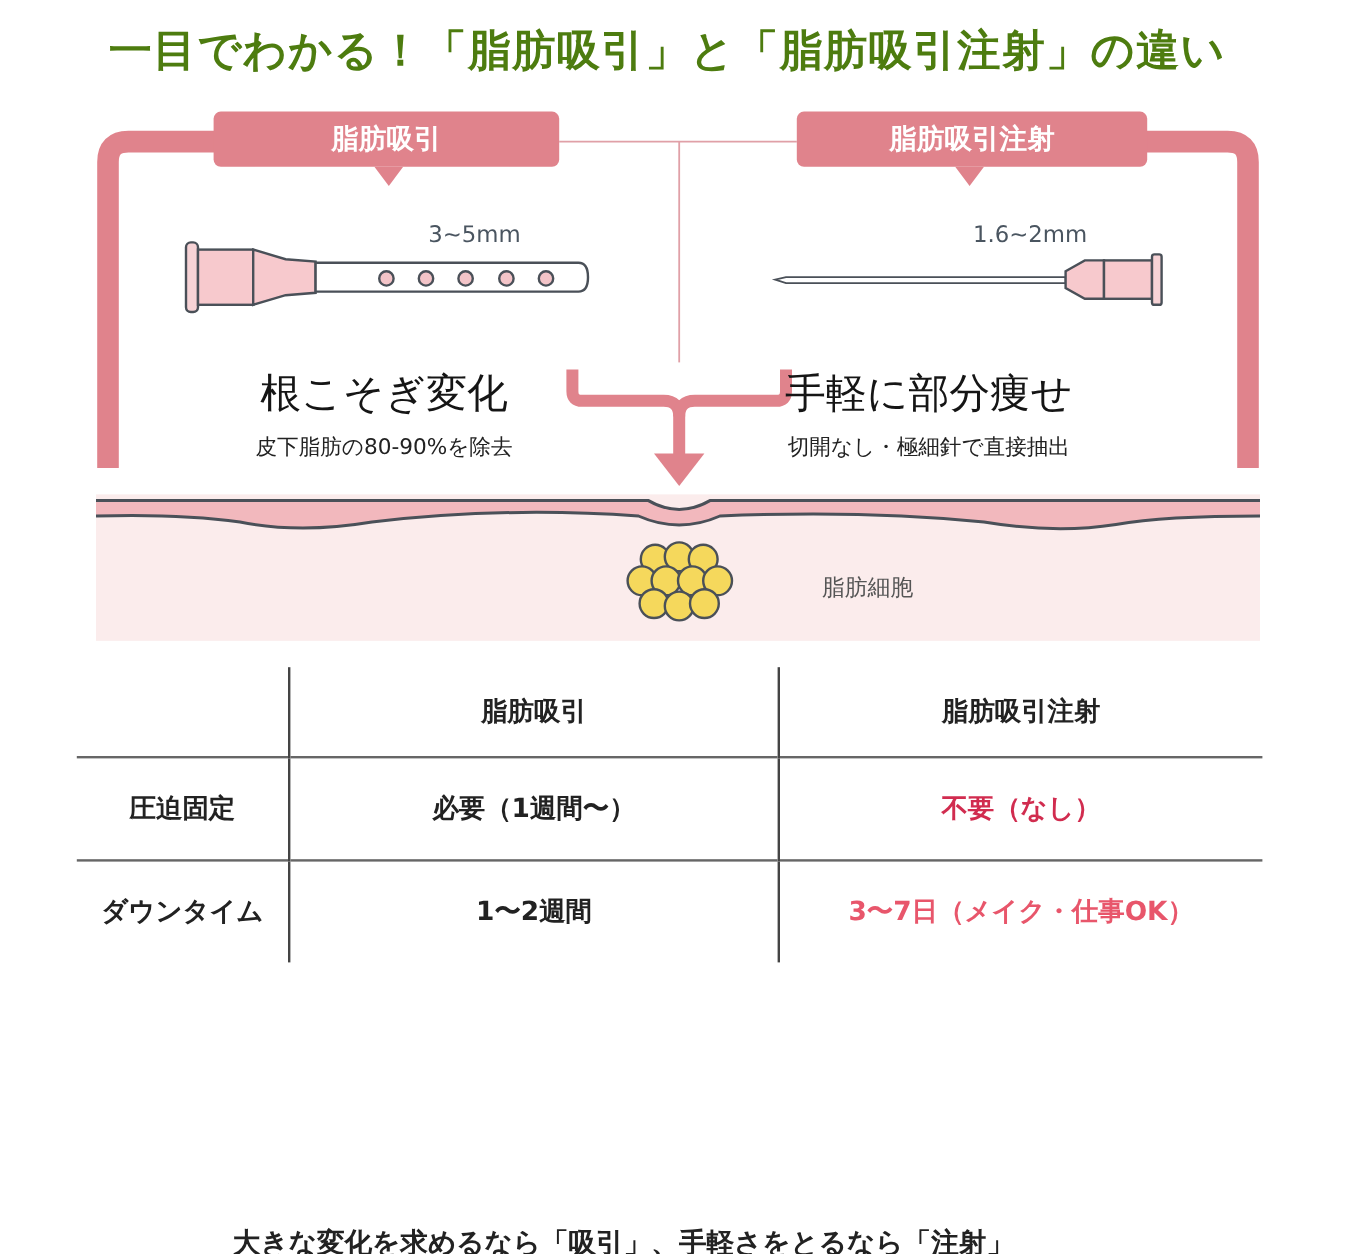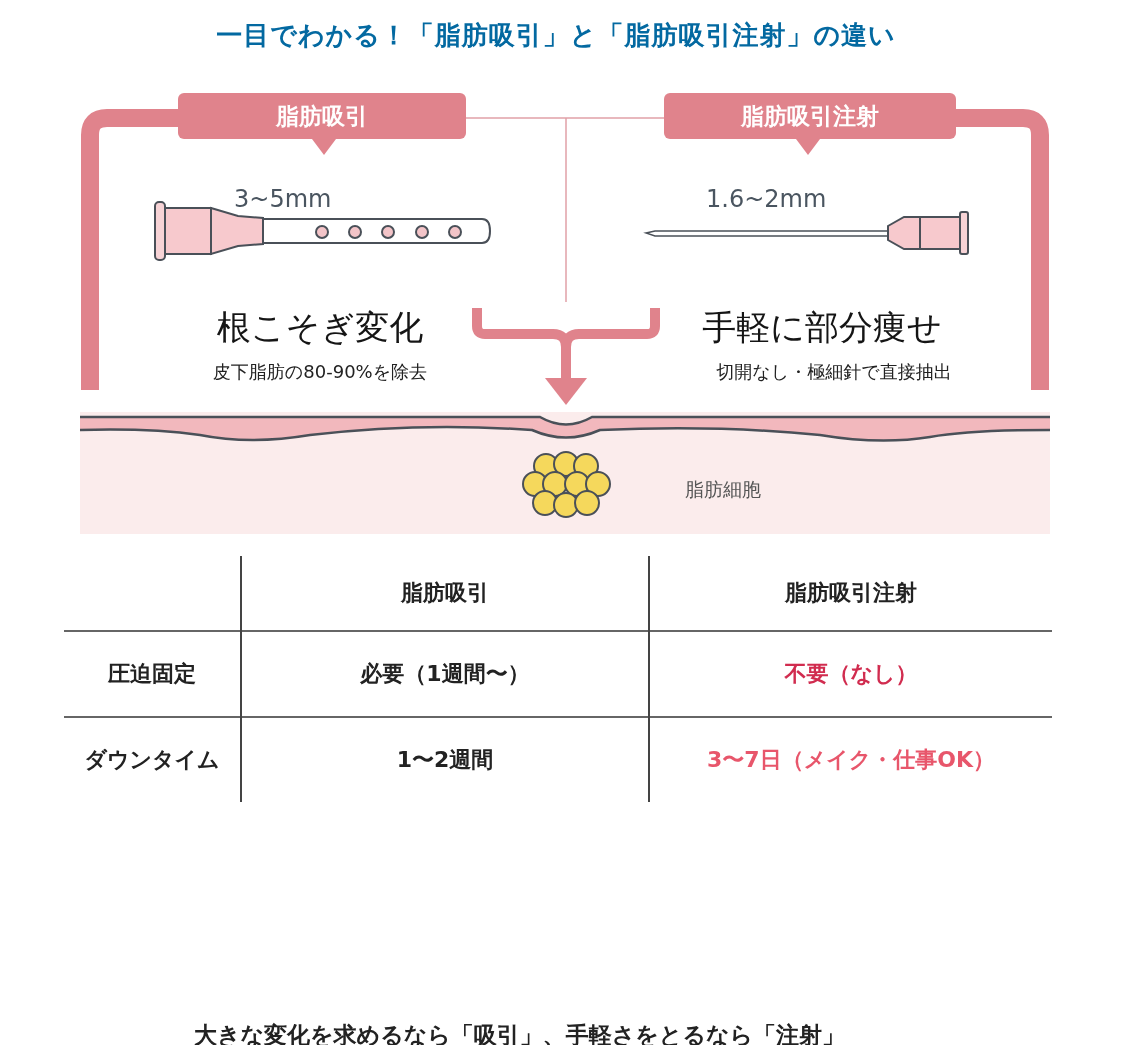--- a/index.html
+++ b/index.html
@@ -1,25 +1,25 @@
 <!DOCTYPE html>
 <html><head>
 <meta charset="utf-8">
 <style>
   html, body { margin:0; padding:0; background:#ffffff; }
   body { width:1131px; height:1045px; position:relative; overflow:hidden;
          font-family:"DejaVu Sans","Liberation Sans",sans-serif; color:#222; }
   .abs { position:absolute; }
-  .title { left:0; top:18px; width:1112px; text-align:center; font-size:26px; font-weight:bold; color:#0369a1; letter-spacing:1px; }
+  .title { left:0; top:18px; width:1112px; text-align:center; font-size:36px; font-weight:bold; color:#4d7c0f; letter-spacing:1px; }
   .tag { background:#e0838c; color:#fff; font-size:23px; font-weight:bold; text-align:center; border-radius:6px; line-height:46px; height:46px; }
   .tag-l { left:178px; top:93px; width:288px; }
   .tag-r { left:664px; top:93px; width:292px; }
   .big { font-size:34px; font-weight:normal; color:#151515; text-align:center; }
   .sub { font-size:18px; color:#222; text-align:center; }
-  .measure { font-size:24px; color:#4a5560; text-align:left; }
+  .measure { font-size:19px; color:#4a5560; text-align:right; }
   .fat-label { font-size:19px; color:#555;margin-left:45px; }
   table.cmp { position:absolute; left:64px; top:556px; width:988px; border-collapse:collapse; }
   table.cmp th, table.cmp td { height:84px; text-align:center; font-size:22px; font-weight:bold; padding:0; }
   table.cmp th { height:74px; }
   table.cmp tr + tr td, table.cmp tr + tr th { border-top:2px solid #666; }
   table.cmp .c0 { width:176px; }
   table.cmp .c1 { width:406px; border-left:2px solid #444; }
   table.cmp .c2 { border-left:2px solid #444; }
   .footer { left:0; top:1008px; width:1039px; text-align:center; font-size:23px; font-weight:bold; color:#222;margin-top:12px; }
 </style>
@@ -85,22 +85,22 @@
 </svg>
 
 <div class="abs tag tag-l">脂肪吸引</div>
 <div class="abs tag tag-r">脂肪吸引注射</div>
 
 <div class="abs measure" style="left:234px;top:185px;width:200px;">3~5mm</div>
 <div class="abs measure" style="left:706px;top:185px;width:200px;">1.6~2mm</div>
 
 <div class="abs big" style="left:170px;top:305px;width:300px;">根こそぎ変化</div>
 <div class="abs sub" style="left:170px;top:360px;width:300px;">皮下脂肪の80-90%を除去</div>
-<div class="abs big" style="left:672px;top:305px;width:300px;">手軽に部分痩せ</div>
-<div class="abs sub" style="left:684px;top:360px;width:300px;">切開なし・極細針で直接抽出</div>
+<div class="abs big" style="left:624px;top:305px;width:300px;">手軽に部分痩せ</div>
+<div class="abs sub" style="left:624px;top:360px;width:300px;">切開なし・極細針で直接抽出</div>
 
 <div class="abs fat-label" style="left:640px;top:477px;">脂肪細胞</div>
 
 <table class="cmp">
   <tbody>
       <tr>
     <th class="c0"></th>
     <th class="c1">脂肪吸引</th>
     <th class="c2">脂肪吸引注射</th>
   </tr>

